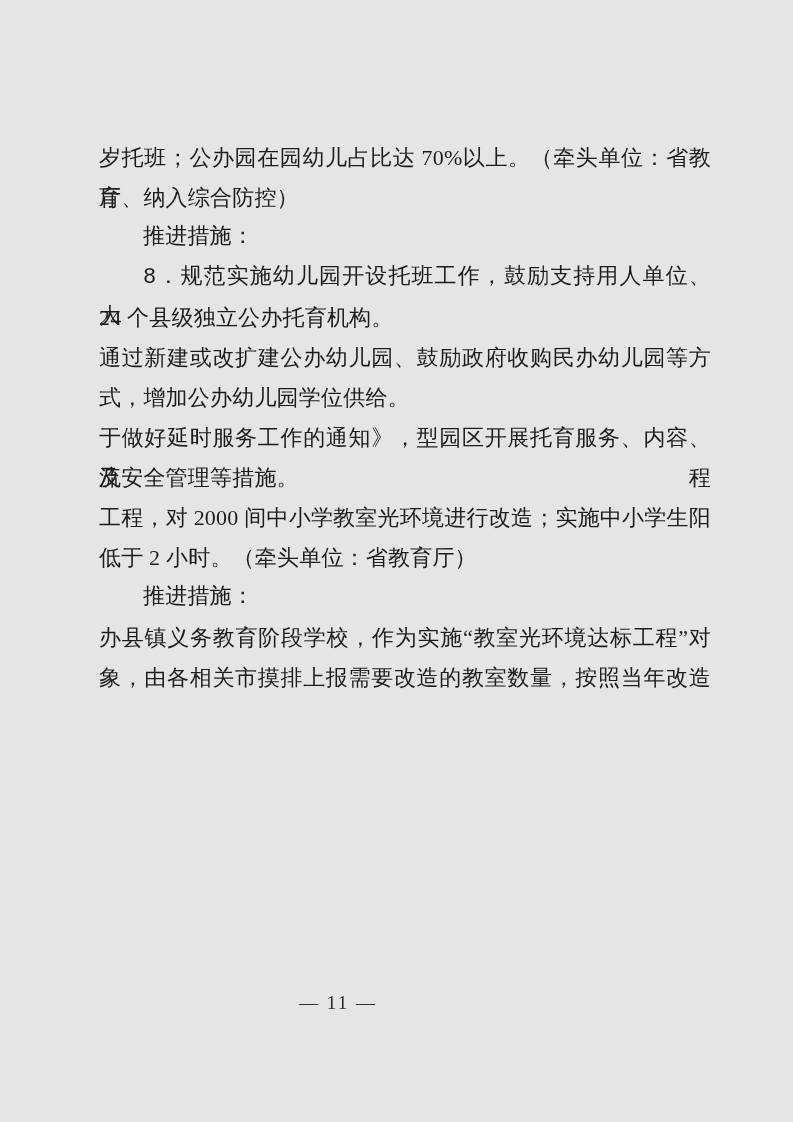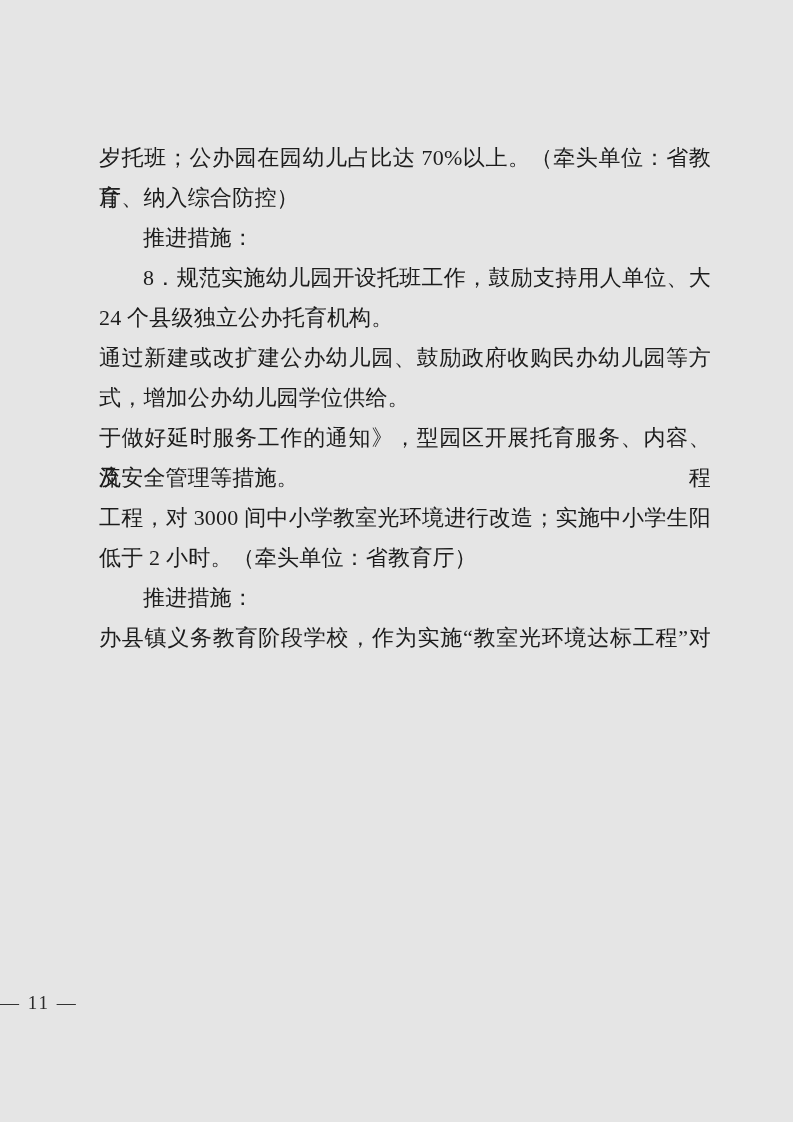--- a/index.html
+++ b/index.html
@@ -30,46 +30,48 @@
     text-align: left;
     font-weight: 400;
     letter-spacing: 0.2px;
   }
   .line.just {
     text-align: justify;
     text-align-last: justify;
   }
   .line.indent {
     text-indent: 2em;
+    font-family: Liberation Mono, monospace;
   }
   .page-number {
     position: absolute;
     top: 990px;
     left: 0;
     width: 676px;
-    text-align: left;
+    text-align: center;
     font-size: 19px;
     line-height: 26px;
     color: #2a2a2a;
     letter-spacing: 2px;
   }
 </style>
 </head>
 <body>
 
 <div class="page">
   <div class="doc-text">
       <div class="line just">岁托班；公办园在园幼儿占比达 70%以上。（牵头单位：省教育</div>
       <div class="line">厅、纳入综合防控）</div>
       <div class="line indent">推进措施：</div>
       <div class="line indent just">8．规范实施幼儿园开设托班工作，鼓励支持用人单位、大</div>
       <div class="line">24 个县级独立公办托育机构。</div>
       <div class="line just">通过新建或改扩建公办幼儿园、鼓励政府收购民办幼儿园等方</div>
       <div class="line">式，增加公办幼儿园学位供给。</div>
       <div class="line just">于做好延时服务工作的通知》，型园区开展托育服务、内容、流程</div>
       <div class="line">及安全管理等措施。</div>
-      <div class="line just">工程，对 3000 间中小学教室光环境进行改造；实施中小学生阳</div>
+      <div class="line just">工程，对 2000 间中小学教室光环境进行改造；实施中小学生阳</div>
       <div class="line">低于 2 小时。（牵头单位：省教育厅）</div>
       <div class="line indent">推进措施：</div>
       <div class="line just">办县镇义务教育阶段学校，作为实施“教室光环境达标工程”对</div>
+      <div class="line just">象，由各相关市摸排上报需要改造的教室数量，按照当年改造</div>
     </div>
   <div class="page-number">— 11 —</div>
 </div>
 
 </body></html>

